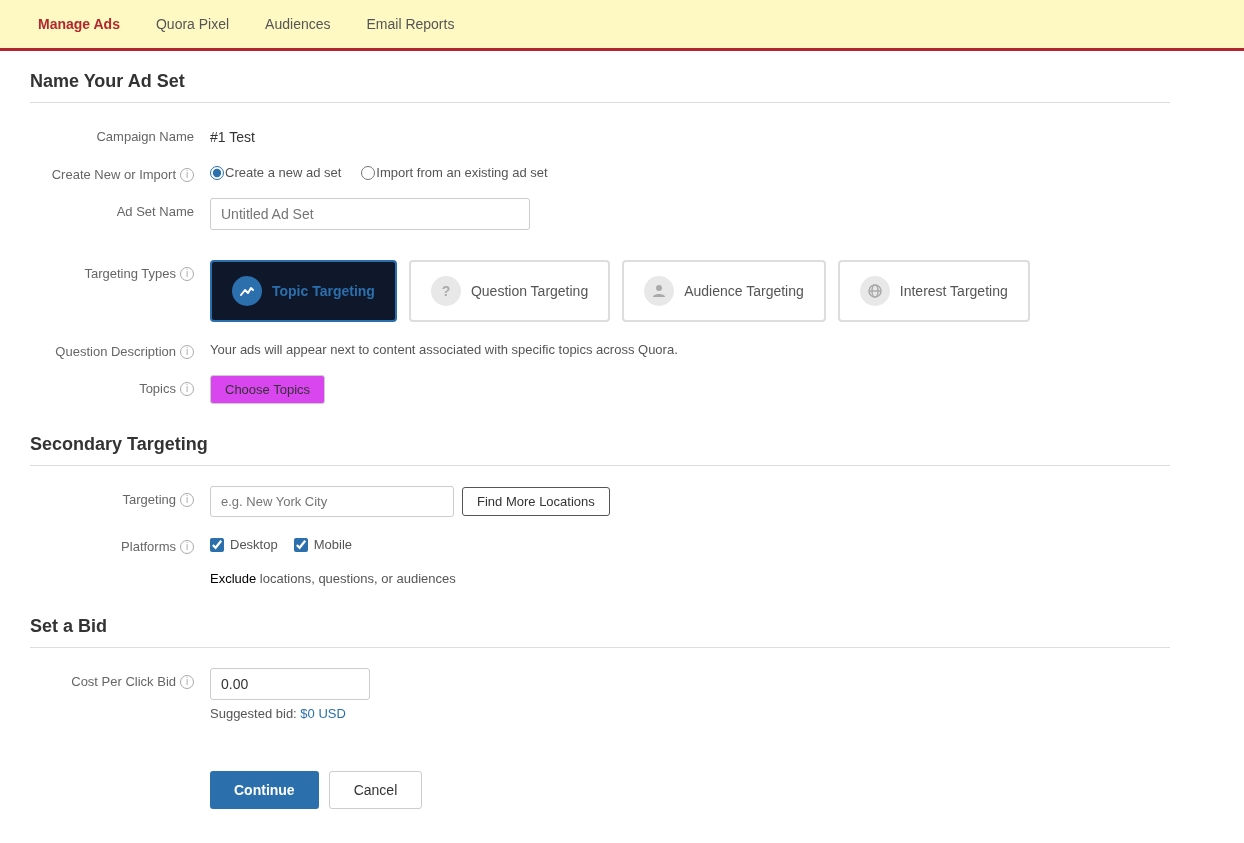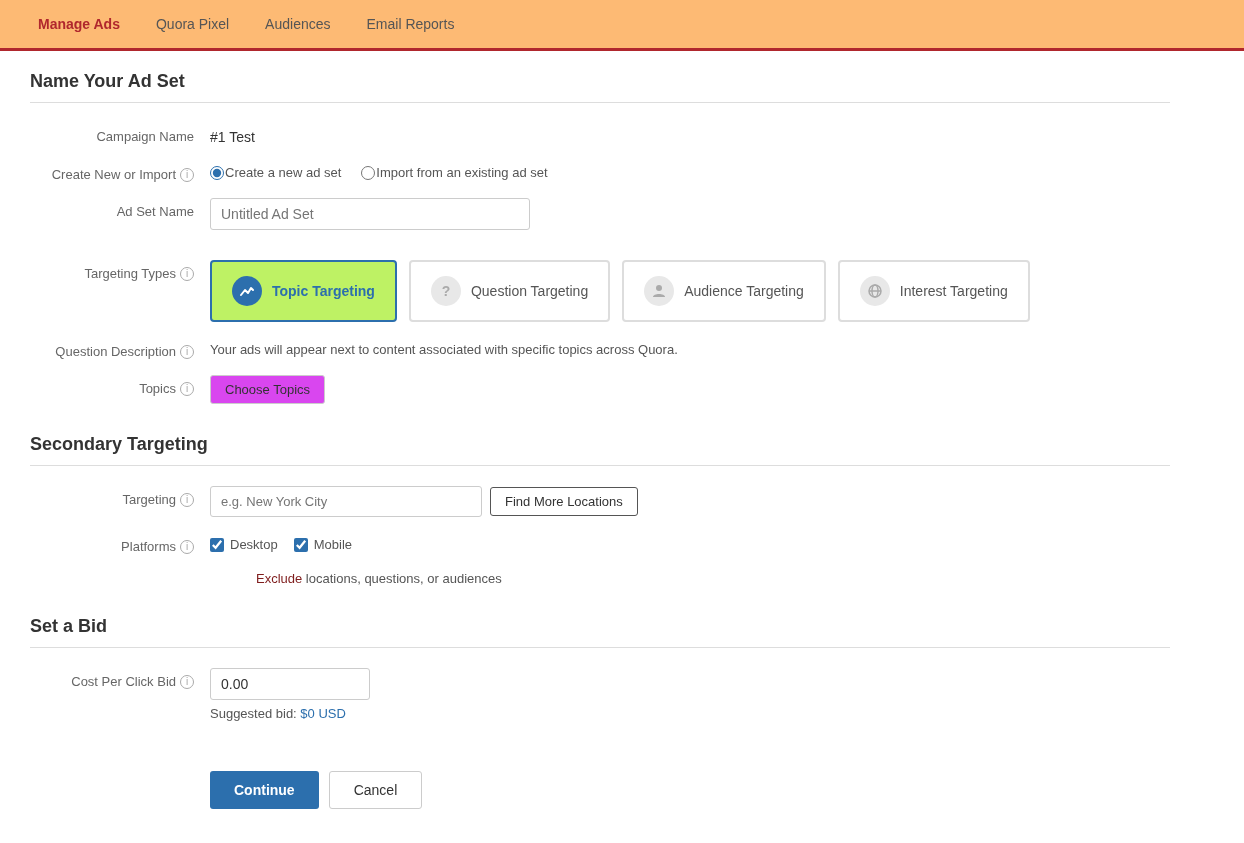--- a/index.html
+++ b/index.html
@@ -1,19 +1,19 @@
 <!DOCTYPE html>
 <html><head>
   <meta charset="utf-8">
   <style>
     * { box-sizing: border-box; margin: 0; padding: 0; }
     body { font-family: -apple-system, BlinkMacSystemFont, "Segoe UI", Helvetica, Arial, sans-serif; font-size: 14px; color: #333; background: #fff; }
 
     
-    .top-nav { display: flex; align-items: center; border-bottom: 3px solid #b0272d; padding: 0 20px; background: #fdba74; }
+    .top-nav { display: flex; align-items: center; border-bottom: 3px solid #b0272d; padding: 0 20px; background: #fef9c3; }
     .top-nav-item { padding: 16px 18px; cursor: pointer; color: #555; font-size: 14px; text-decoration: none; border-bottom: 3px solid transparent; margin-bottom: -3px; }
     .top-nav-item.active { color: #b0272d; border-bottom: 3px solid #b0272d; font-weight: 600; }
 
     
     .main { padding: 20px 30px; max-width: 1200px; }
 
     
     .section { margin-bottom: 30px; }
     .section-title { font-size: 18px; font-weight: 600; color: #333; padding-bottom: 10px; border-bottom: 1px solid #ddd; margin-bottom: 20px; }
 
@@ -32,47 +32,47 @@
     .radio-group { display: flex; align-items: center; gap: 20px; padding-top: 4px; }
     .radio-option { display: flex; align-items: center; gap: 1px; cursor: pointer; font-size: 13px; color: #555; }
     .radio-input { accent-color: #2c6fad; width: 14px; height: 14px; }
 
     
     .text-input { border: 1px solid #ccc; border-radius: 3px; padding: 7px 10px; font-size: 14px; color: #999; width: 320px; outline: none; }
 
     
     .targeting-cards { display: flex; gap: 12px; flex-wrap: wrap; }
     .targeting-card { border: 2px solid #ddd; border-radius: 4px; padding: 14px 20px; cursor: pointer; display: flex; align-items: center; gap: 10px; font-size: 14px; color: #555; background: #fff; min-width: 180px; }
-    .targeting-card.selected { border-color: #2c6fad; background: #bef264; color: #2c6fad; font-weight: 600; }
+    .targeting-card.selected { border-color: #2c6fad; background: #0f172a; color: #2c6fad; font-weight: 600; }
 
     
     .card-icon { width: 30px; height: 30px; border-radius: 50%; display: flex; align-items: center; justify-content: center; flex-shrink: 0; font-size: 14px; }
     .card-icon.topic { background: #2c6fad; color: #fff; }
     .card-icon.question { background: #e8e8e8; color: #aaa; }
     .card-icon.audience { background: #e8e8e8; color: #aaa; }
     .card-icon.interest { background: #e8e8e8; color: #aaa; }
 
     
     .targeting-desc { padding-top: 4px; color: #555; font-size: 13px; }
 
     
     .choose-topics-btn { border: 1px solid #ccc; background: #d946ef; border-radius: 3px; padding: 6px 14px; font-size: 13px; color: #333; cursor: pointer; }
 
     
     .location-row { display: flex; align-items: center; gap: 8px; }
-    .location-input { border: 1px solid #ccc; border-radius: 3px; padding: 7px 10px; font-size: 13px; color: #aaa; width: 272px; outline: none; }
+    .location-input { border: 1px solid #ccc; border-radius: 3px; padding: 7px 10px; font-size: 13px; color: #aaa; width: 244px; outline: none; }
     .find-more-btn { border: 1px solid #555; background: #fff; border-radius: 3px; padding: 6px 14px; font-size: 13px; color: #333; cursor: pointer; }
 
     
     .checkbox-group { display: flex; align-items: center; gap: 16px; padding-top: 4px; }
     .checkbox-option { display: flex; align-items: center; gap: 6px; cursor: pointer; font-size: 13px; color: #555; }
     .checkbox-input { accent-color: #2c6fad; width: 14px; height: 14px; }
 
     
-    .exclude-link { color: #7f1d1d; cursor: pointer; text-decoration: none; font-size: 13px; margin-left: 46px; }
+    .exclude-link { color: #000000; cursor: pointer; text-decoration: none; font-size: 13px; }
     .exclude-text { color: #555; font-size: 13px; }
 
     
     .bid-input { border: 1px solid #ccc; border-radius: 3px; padding: 7px 10px; font-size: 14px; color: #333; width: 160px; outline: none; }
     .suggested-bid { font-size: 13px; color: #555; margin-top: 6px; }
     .suggested-bid-value { color: #2c6fad; }
 
     
     .action-buttons { display: flex; gap: 10px; padding: 20px 0 20px 180px; }
     .continue-btn { background: #2c6fad; color: #fff; border: none; border-radius: 3px; padding: 10px 24px; font-size: 14px; cursor: pointer; font-weight: 600; }

